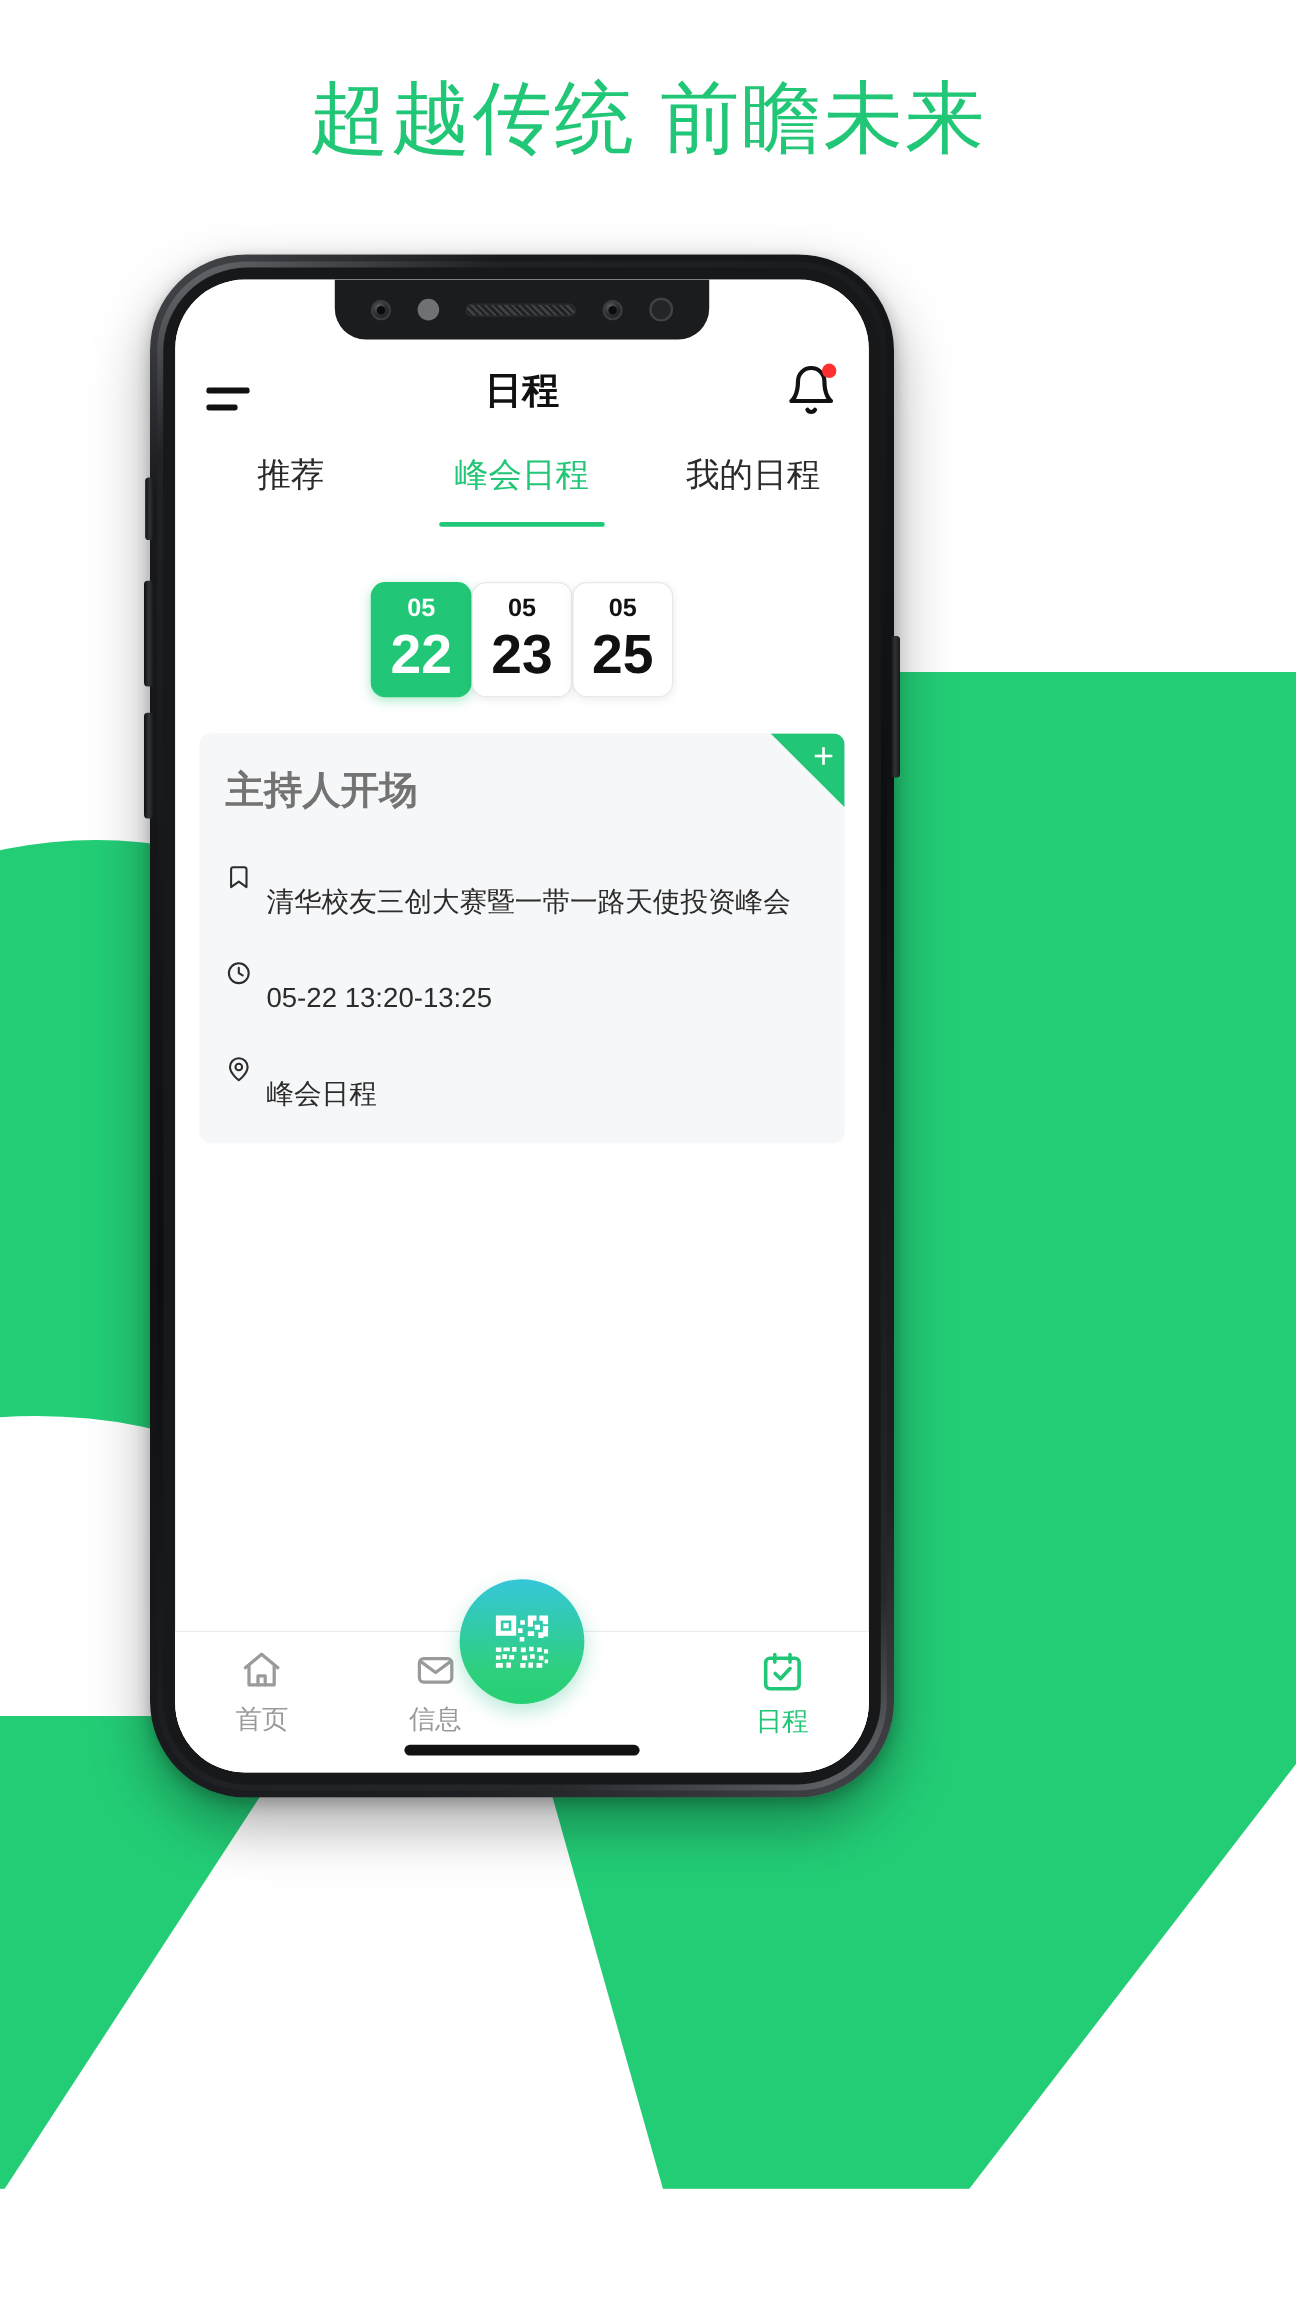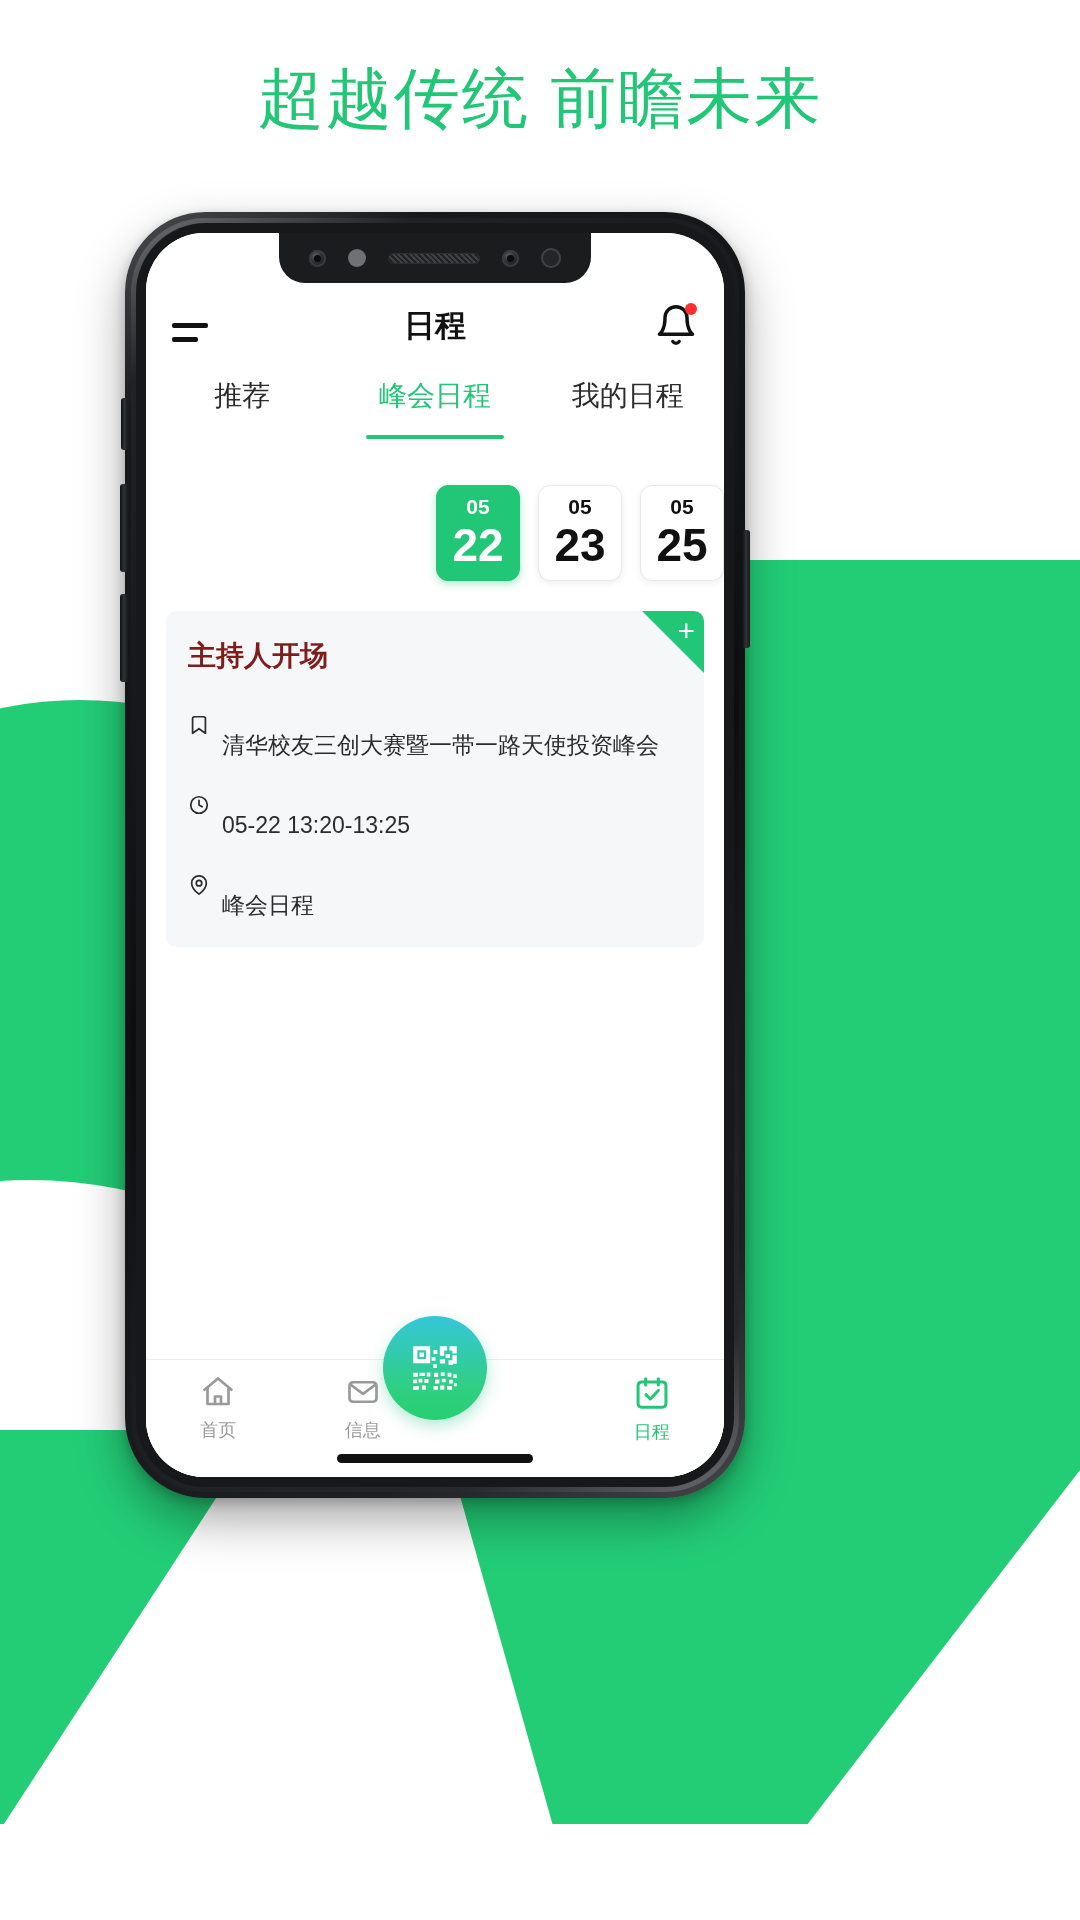--- a/index.html
+++ b/index.html
@@ -164,21 +164,21 @@
     padding-top: 16px;
     font-size: 28px; color: #2b2b2b; cursor: pointer;
     position: relative;
   }
   .tab.active { color: #21c776; }
   .tab .underline {
     position: absolute; bottom: 12px; left: 50%; transform: translateX(-50%);
     width: 138px; height: 4px; background: #21c776; border-radius: 2px;
   }
 
-  .dates { display: flex; justify-content: flex-end; gap: 18px; margin-top: 34px; }
+  .dates { display: flex; justify-content: center; margin-top: 34px; }
   .date-chip {
     width: 84px; height: 96px;
     border-radius: 12px;
     background: #ffffff;
     border: 1px solid #e8e8e8;
     box-shadow: 0 2px 7px rgba(0,0,0,0.07);
     display: flex; flex-direction: column; align-items: center; justify-content: center;
     cursor: pointer;
   }
   .date-chip .m { font-size: 21px; font-weight: 700; color: #111; line-height: 1.25; }
@@ -199,38 +199,38 @@
     position: absolute; right: 0; top: 0;
     width: 62px; height: 62px;
     background: #21c776;
     clip-path: polygon(100% 0, 0 0, 100% 100%);
     cursor: pointer;
   }
   .card-corner .plus {
     position: absolute; right: 9px; top: 5px;
     color: #fff; font-size: 30px; font-weight: 400; line-height: 1;
   }
-  .card-title { font-size: 28px; font-weight: 700; color: #7f1d1d; margin-bottom: 14px; }
+  .card-title { font-size: 32px; font-weight: 700; color: #737373; margin-bottom: 14px; }
   .card-row { display: flex; align-items: center; gap: 12px; margin-top: 10px; }
   .card-row .txt { font-size: 23px; color: #2c2c2c; margin-top: 41px; }
 
   .spacer { flex: 1; }
 
   .bottomnav {
     height: 118px;
     border-top: 1px solid #ececec;
     background: #fff;
     display: flex; align-items: flex-start;
     position: relative;
   }
   .navitem {
     flex: 1; display: flex; flex-direction: column; align-items: center; justify-content: flex-start;
     padding-top: 14px; gap: 8px; cursor: pointer;
   }
-  .navitem .lab { font-size: 18px; color: #9a9a9a; }
+  .navitem .lab { font-size: 22px; color: #9a9a9a; }
   .navitem.active .lab { color: #21c776; }
   .navitem.fab-slot { visibility: hidden; }
   .fab {
     position: absolute;
     left: 50%; transform: translateX(-50%);
     top: -44px;
     width: 104px; height: 104px;
     border-radius: 50%;
     background: linear-gradient(180deg, #35c6d8 0%, #2ed07f 72%, #26cf73 100%);
     display: flex; align-items: center; justify-content: center;

